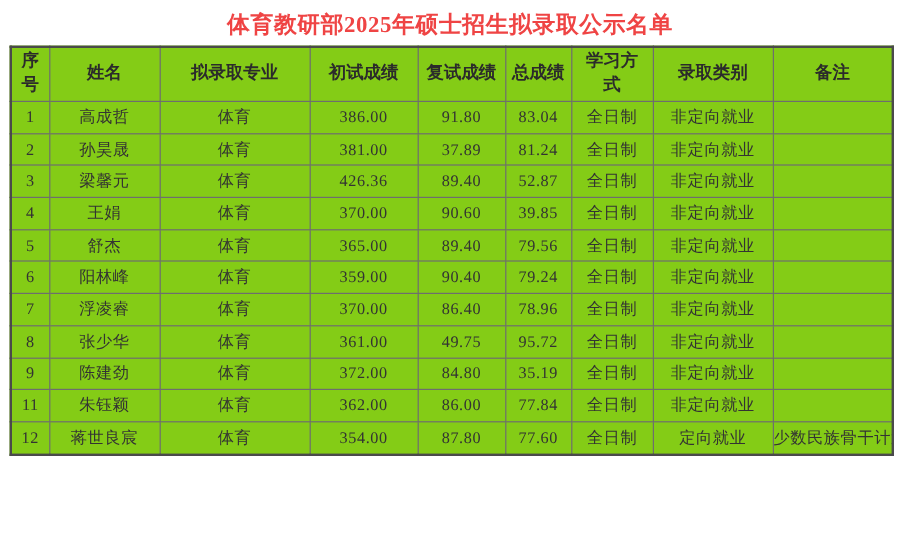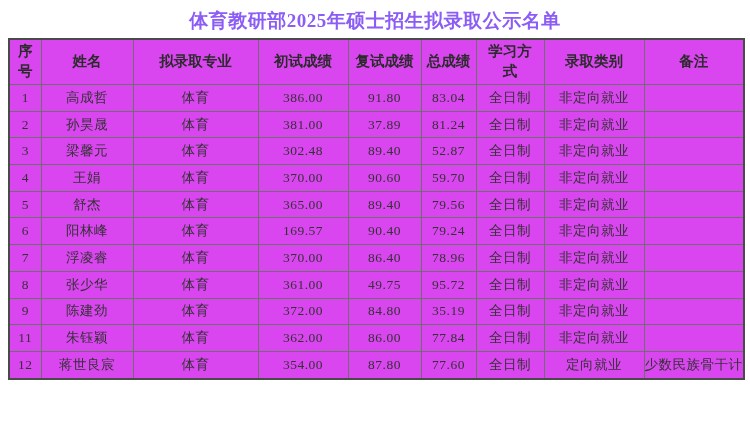--- a/index.html
+++ b/index.html
@@ -20,32 +20,32 @@
   }
   .page-title {
     position: absolute;
     top: 8px;
     left: 0;
     width: 750px;
     text-align: center;
     font-size: 19px;
     font-weight: bold;
     letter-spacing: 0.5px;
-    color: #8b5cf6;
+    color: #ef4444;
     white-space: nowrap;
   }
   table.admission-table {
     position: absolute;
     top: 38px;
     left: 8px;
     width: 735px;
     border-collapse: collapse;
     table-layout: fixed;
     border: 2px solid #4a4a4a;
-    background: #d946ef;
+    background: #84cc16;
   }
   .admission-table th,
   .admission-table td {
     border: 1px solid #6e6e6e;
     text-align: center;
     vertical-align: middle;
     overflow: hidden;
     padding: 0;
   }
   .admission-table thead th {
@@ -118,54 +118,54 @@
           <td>37.89</td>
           <td>81.24</td>
           <td>全日制</td>
           <td>非定向就业</td>
           <td></td>
         </tr>
         <tr>
           <td>3</td>
           <td>梁馨元</td>
           <td>体育</td>
-          <td>302.48</td>
+          <td>426.36</td>
           <td>89.40</td>
           <td>52.87</td>
           <td>全日制</td>
           <td>非定向就业</td>
           <td></td>
         </tr>
         <tr>
           <td>4</td>
           <td>王娟</td>
           <td>体育</td>
           <td>370.00</td>
           <td>90.60</td>
-          <td>59.70</td>
+          <td>39.85</td>
           <td>全日制</td>
           <td>非定向就业</td>
           <td></td>
         </tr>
         <tr>
           <td>5</td>
           <td>舒杰</td>
           <td>体育</td>
           <td>365.00</td>
           <td>89.40</td>
           <td>79.56</td>
           <td>全日制</td>
           <td>非定向就业</td>
           <td></td>
         </tr>
         <tr>
           <td>6</td>
           <td>阳林峰</td>
           <td>体育</td>
-          <td>169.57</td>
+          <td>359.00</td>
           <td>90.40</td>
           <td>79.24</td>
           <td>全日制</td>
           <td>非定向就业</td>
           <td></td>
         </tr>
         <tr>
           <td>7</td>
           <td>浮凌睿</td>
           <td>体育</td>

